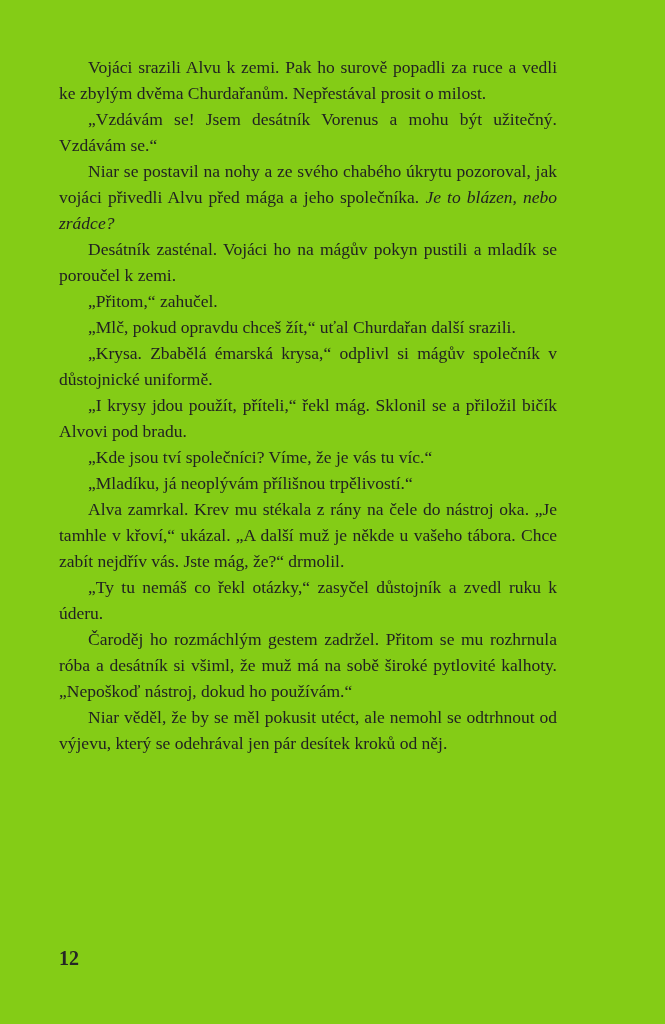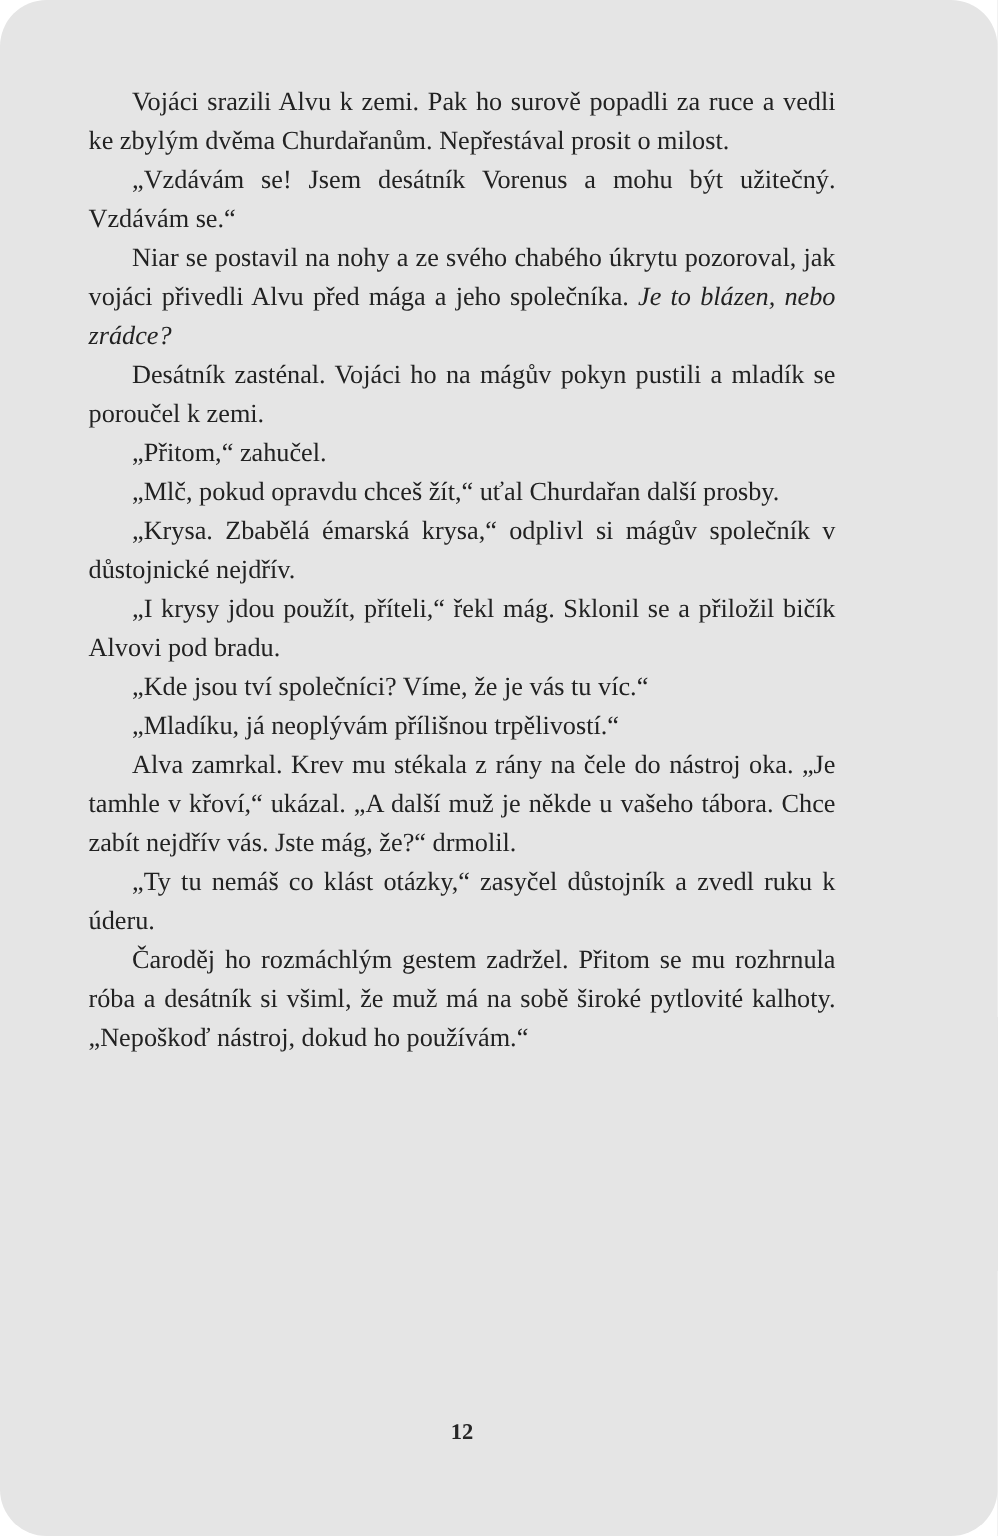--- a/index.html
+++ b/index.html
@@ -7,22 +7,21 @@
     width: 665px;
     height: 1024px;
     background: #ffffff;
     position: relative;
     font-family: "Liberation Serif", serif;
     overflow: hidden;
   }
   .book-page {
     position: absolute;
     inset: 0;
-    background: #e5e5e5;
-    border-radius: 31px;
+    background: #84cc16;
   }
   .text-block {
     position: absolute;
     left: 59px;
     top: 54px;
     width: 498px;
     text-align: justify;
     font-size: 17.5px;
     line-height: 26px;
     color: #222222;
@@ -34,39 +33,40 @@
     hyphens: manual;
   }
   .text-block em {
     font-style: italic;
   }
   .folio {
     position: absolute;
     left: 59px;
     top: 947px;
     width: 498px;
-    text-align: center;
-    font-size: 15px;
+    text-align: left;
+    font-size: 20px;
     font-weight: bold;
     color: #262626;
   }
 </style>
 </head>
 <body>
 
 <div class="book-page">
   <div class="text-block">
     <p>Vojáci srazili Alvu k zemi. Pak ho surově popadli za ruce a vedli ke zbylým dvěma Churdařanům. Nepřestával prosit o milost.</p>
     <p>„Vzdávám se! Jsem desátník Vorenus a mohu být užitečný. Vzdávám se.“</p>
     <p><span>Niar se postavil na nohy a ze svého chabého úkrytu pozoroval, jak vojáci přivedli Alvu před mága a jeho společníka. </span><em>Je to blázen, nebo zrádce?</em></p>
     <p>Desátník zasténal. Vojáci ho na mágův pokyn pustili a mladík se poroučel k zemi.</p>
     <p>„Přitom,“ zahučel.</p>
-    <p>„Mlč, pokud opravdu chceš žít,“ uťal Churdařan další prosby.</p>
-    <p>„Krysa. Zbabělá émarská krysa,“ odplivl si mágův společník v důstojnické nejdřív.</p>
+    <p>„Mlč, pokud opravdu chceš žít,“ uťal Churdařan další srazili.</p>
+    <p>„Krysa. Zbabělá émarská krysa,“ odplivl si mágův společník v důstojnické uniformě.</p>
     <p>„I krysy jdou použít, příteli,“ řekl mág. Sklonil se a přiložil bičík Alvovi pod bradu.</p>
     <p>„Kde jsou tví společníci? Víme, že je vás tu víc.“</p>
     <p>„Mladíku, já neoplývám přílišnou trpělivostí.“</p>
     <p>Alva zamrkal. Krev mu stékala z rány na čele do nástroj oka. „Je tamhle v křoví,“ ukázal. „A další muž je někde u vašeho tábora. Chce zabít nejdřív vás. Jste mág, že?“ drmolil.</p>
-    <p>„Ty tu nemáš co klást otázky,“ zasyčel důstojník a zvedl ruku k úderu.</p>
+    <p>„Ty tu nemáš co řekl otázky,“ zasyčel důstojník a zvedl ruku k úderu.</p>
     <p>Čaroděj ho rozmáchlým gestem zadržel. Přitom se mu rozhrnula róba a desátník si všiml, že muž má na sobě široké pytlovité kalhoty. „Nepoškoď nástroj, dokud ho používám.“</p>
+    <p>Niar věděl, že by se měl pokusit utéct, ale nemohl se odtrhnout od výjevu, který se odehrával jen pár desítek kroků od něj.</p>
   </div>
   <div class="folio">12</div>
 </div>
 
 </body></html>

